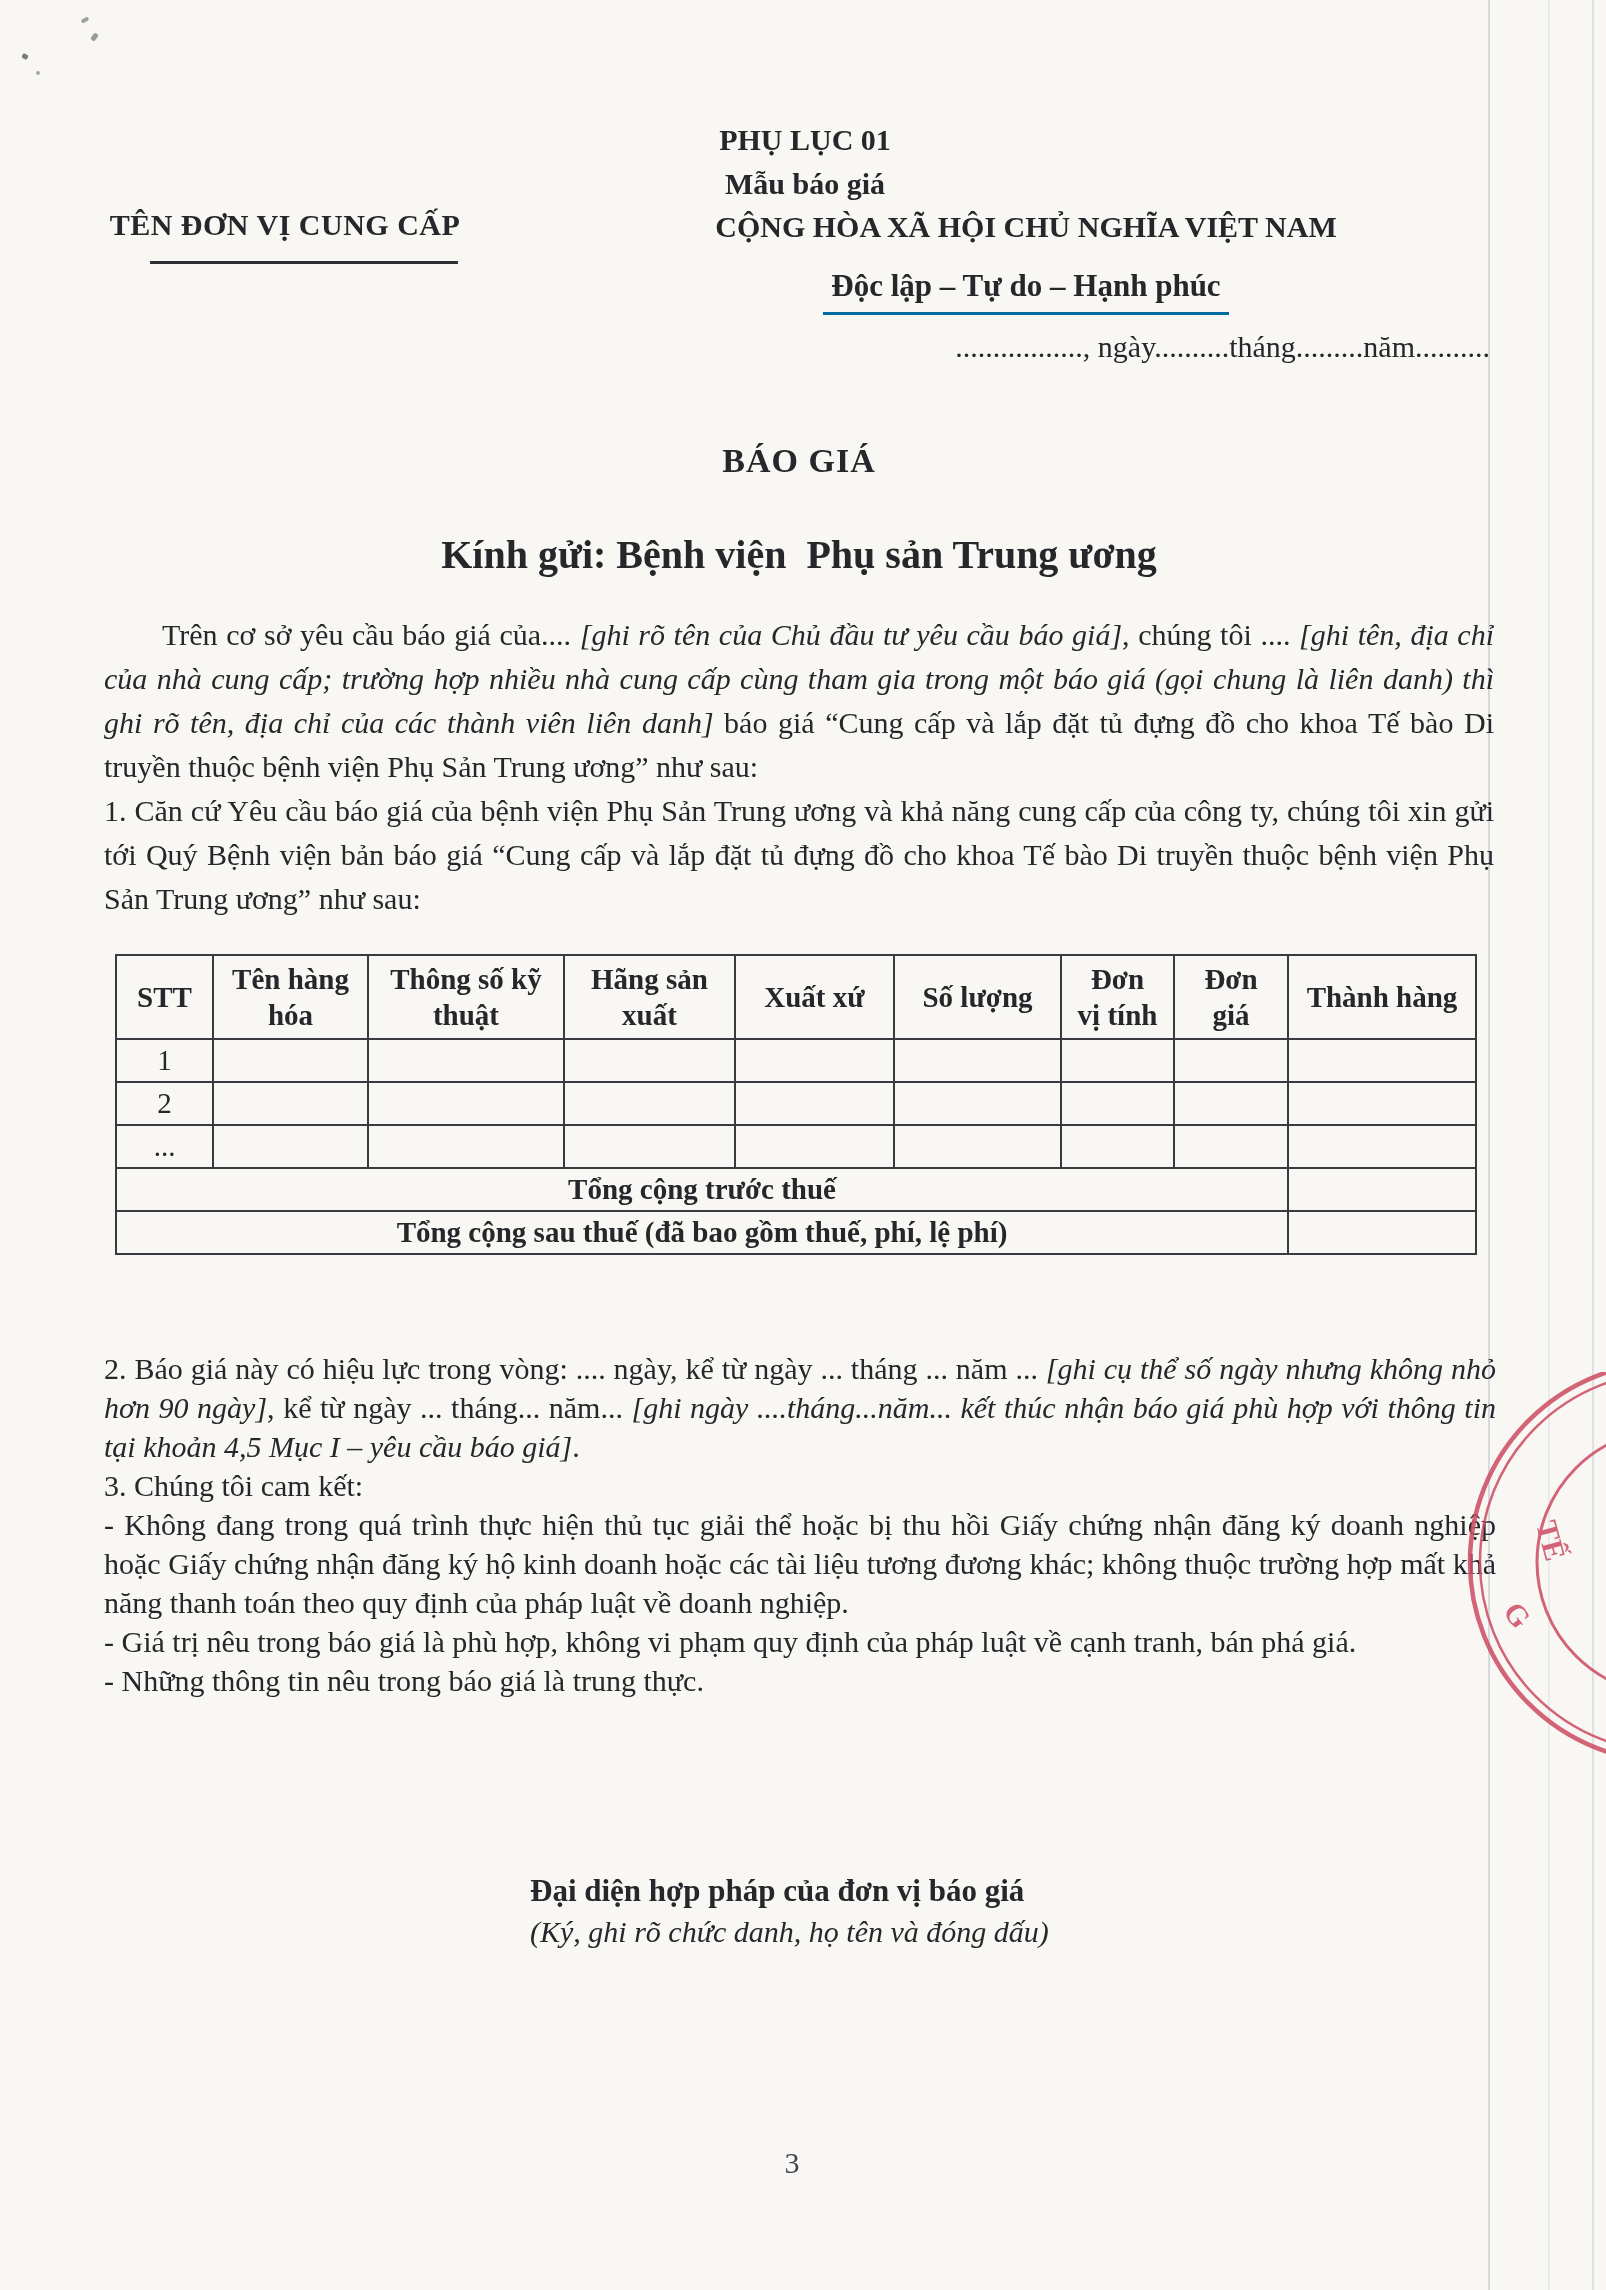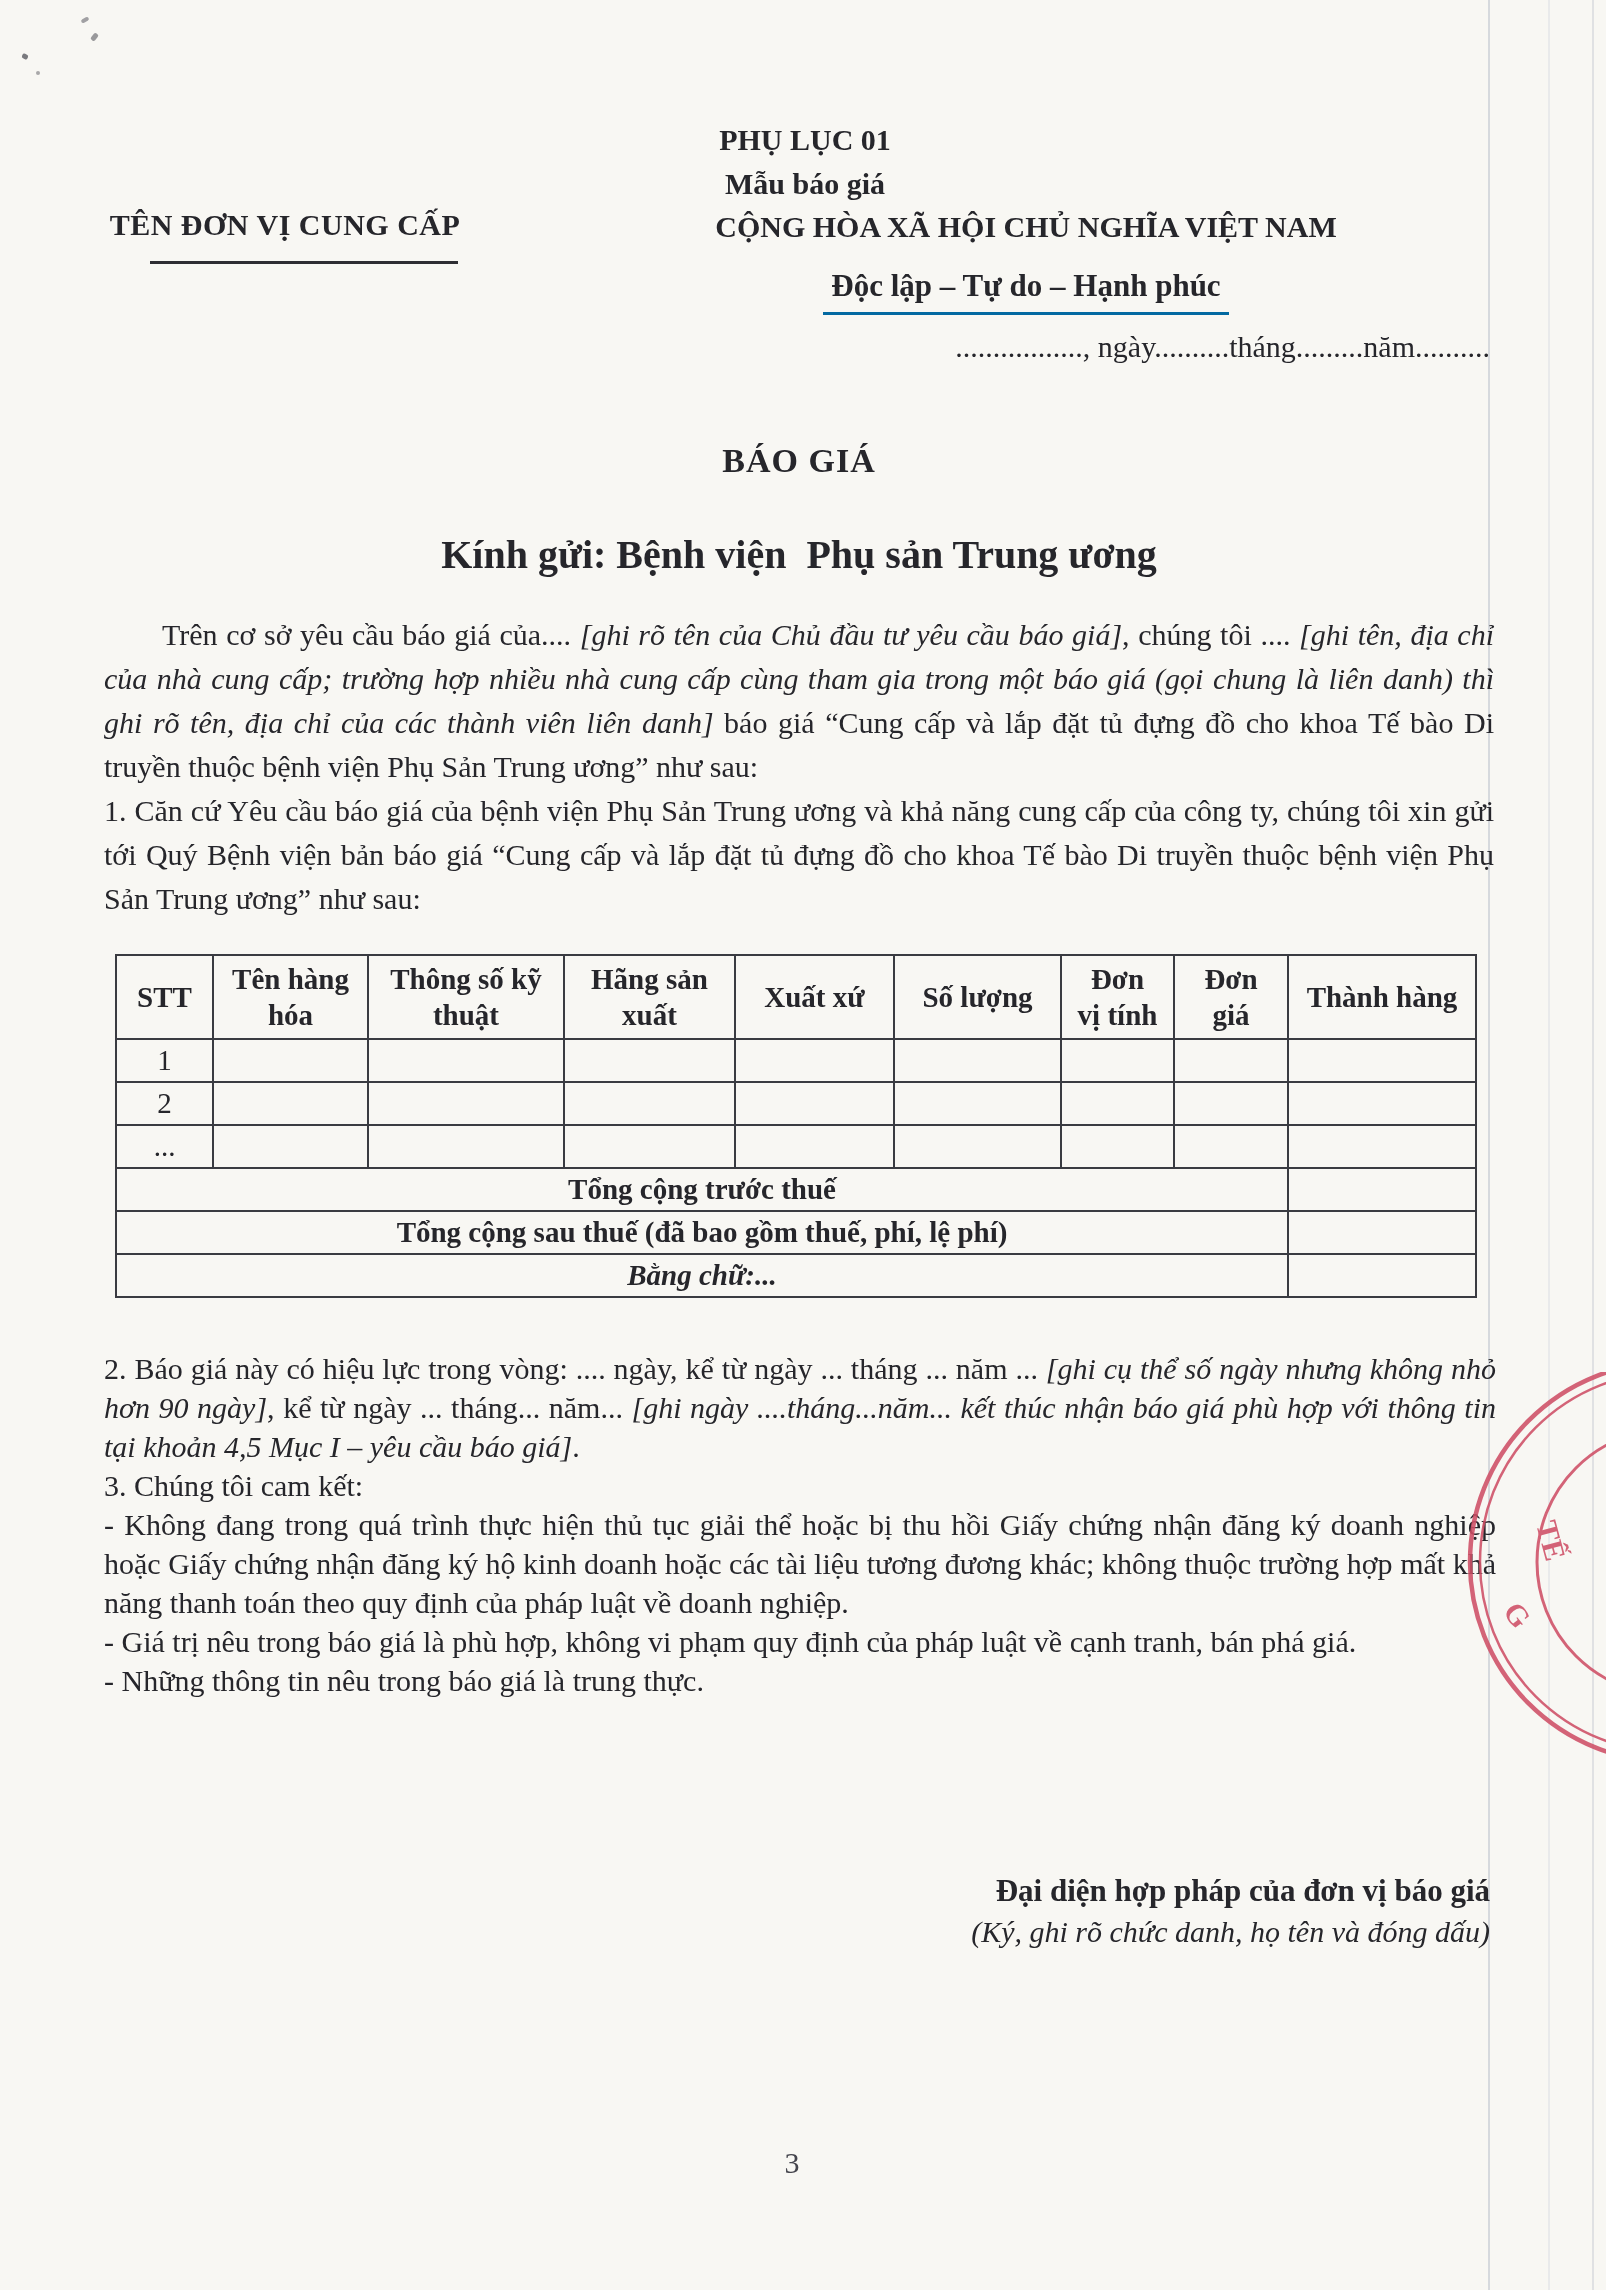--- a/index.html
+++ b/index.html
@@ -60,21 +60,21 @@
   table.quote th{
     font-size:29px;font-weight:bold;text-align:center;vertical-align:middle;
     line-height:36px;padding:3px 2px;white-space:pre-line;height:76px;
   }
   table.quote td{
     font-size:29px;text-align:center;vertical-align:middle;height:41px;padding:0 4px;
   }
   table.quote td.sum-label{font-weight:bold;height:37px;margin-left:32px;}
   table.quote td.sum-label.it{font-style:italic;}
   
-  .signature{position:absolute;left:530px;top:1870px;width:960px;text-align:right;}
+  .signature{position:absolute;left:530px;top:1870px;width:960px;text-align:left;}
   .sig-title{font-weight:bold;font-size:31px;line-height:42px;margin:0;}
   .sig-note{font-style:italic;font-size:30px;line-height:40px;margin:0;}
   
   .pagenum{
     position:absolute;left:692px;top:2146px;width:200px;
     text-align:center;font-size:30px;color:#45454d;
   }
   
   .scanline{position:absolute;top:0;height:2290px;width:2px;}
   .scanline.l1{left:1488px;background:rgba(173,180,196,.45);}
@@ -190,24 +190,20 @@
             <td></td>
           </tr>
           <tr>
             <td colspan="8" class="sum-label">Tổng cộng trước thuế</td>
             <td></td>
           </tr>
           <tr>
             <td colspan="8" class="sum-label">Tổng cộng sau thuế (đã bao gồm thuế, phí, lệ phí)</td>
             <td></td>
           </tr>
-          <tr>
-            <td colspan="8" class="sum-label it">Bằng chữ:...</td>
-            <td></td>
-          </tr>
         </tbody>
     </table>
   </div>
 
   <div class="textblock closing">
       <p class="para"><span>2. Báo giá này có hiệu lực trong vòng: .... ngày, kể từ ngày ... tháng ... năm ... </span><span class="it">[ghi cụ thể số ngày nhưng không nhỏ hơn 90 ngày]</span><span>, kể từ ngày ... tháng... năm... </span><span class="it">[ghi ngày ....tháng...năm... kết thúc nhận báo giá phù hợp với thông tin tại khoản 4,5 Mục I – yêu cầu báo giá]</span><span>.</span></p>
       <p class="para"><span>3. Chúng tôi cam kết:</span></p>
       <p class="para"><span>- Không đang trong quá trình thực hiện thủ tục giải thể hoặc bị thu hồi Giấy chứng nhận đăng ký doanh nghiệp hoặc Giấy chứng nhận đăng ký hộ kinh doanh hoặc các tài liệu tương đương khác; không thuộc trường hợp mất khả năng thanh toán theo quy định của pháp luật về doanh nghiệp.</span></p>
       <p class="para"><span>- Giá trị nêu trong báo giá là phù hợp, không vi phạm quy định của pháp luật về cạnh tranh, bán phá giá.</span></p>
       <p class="para"><span>- Những thông tin nêu trong báo giá là trung thực.</span></p>

